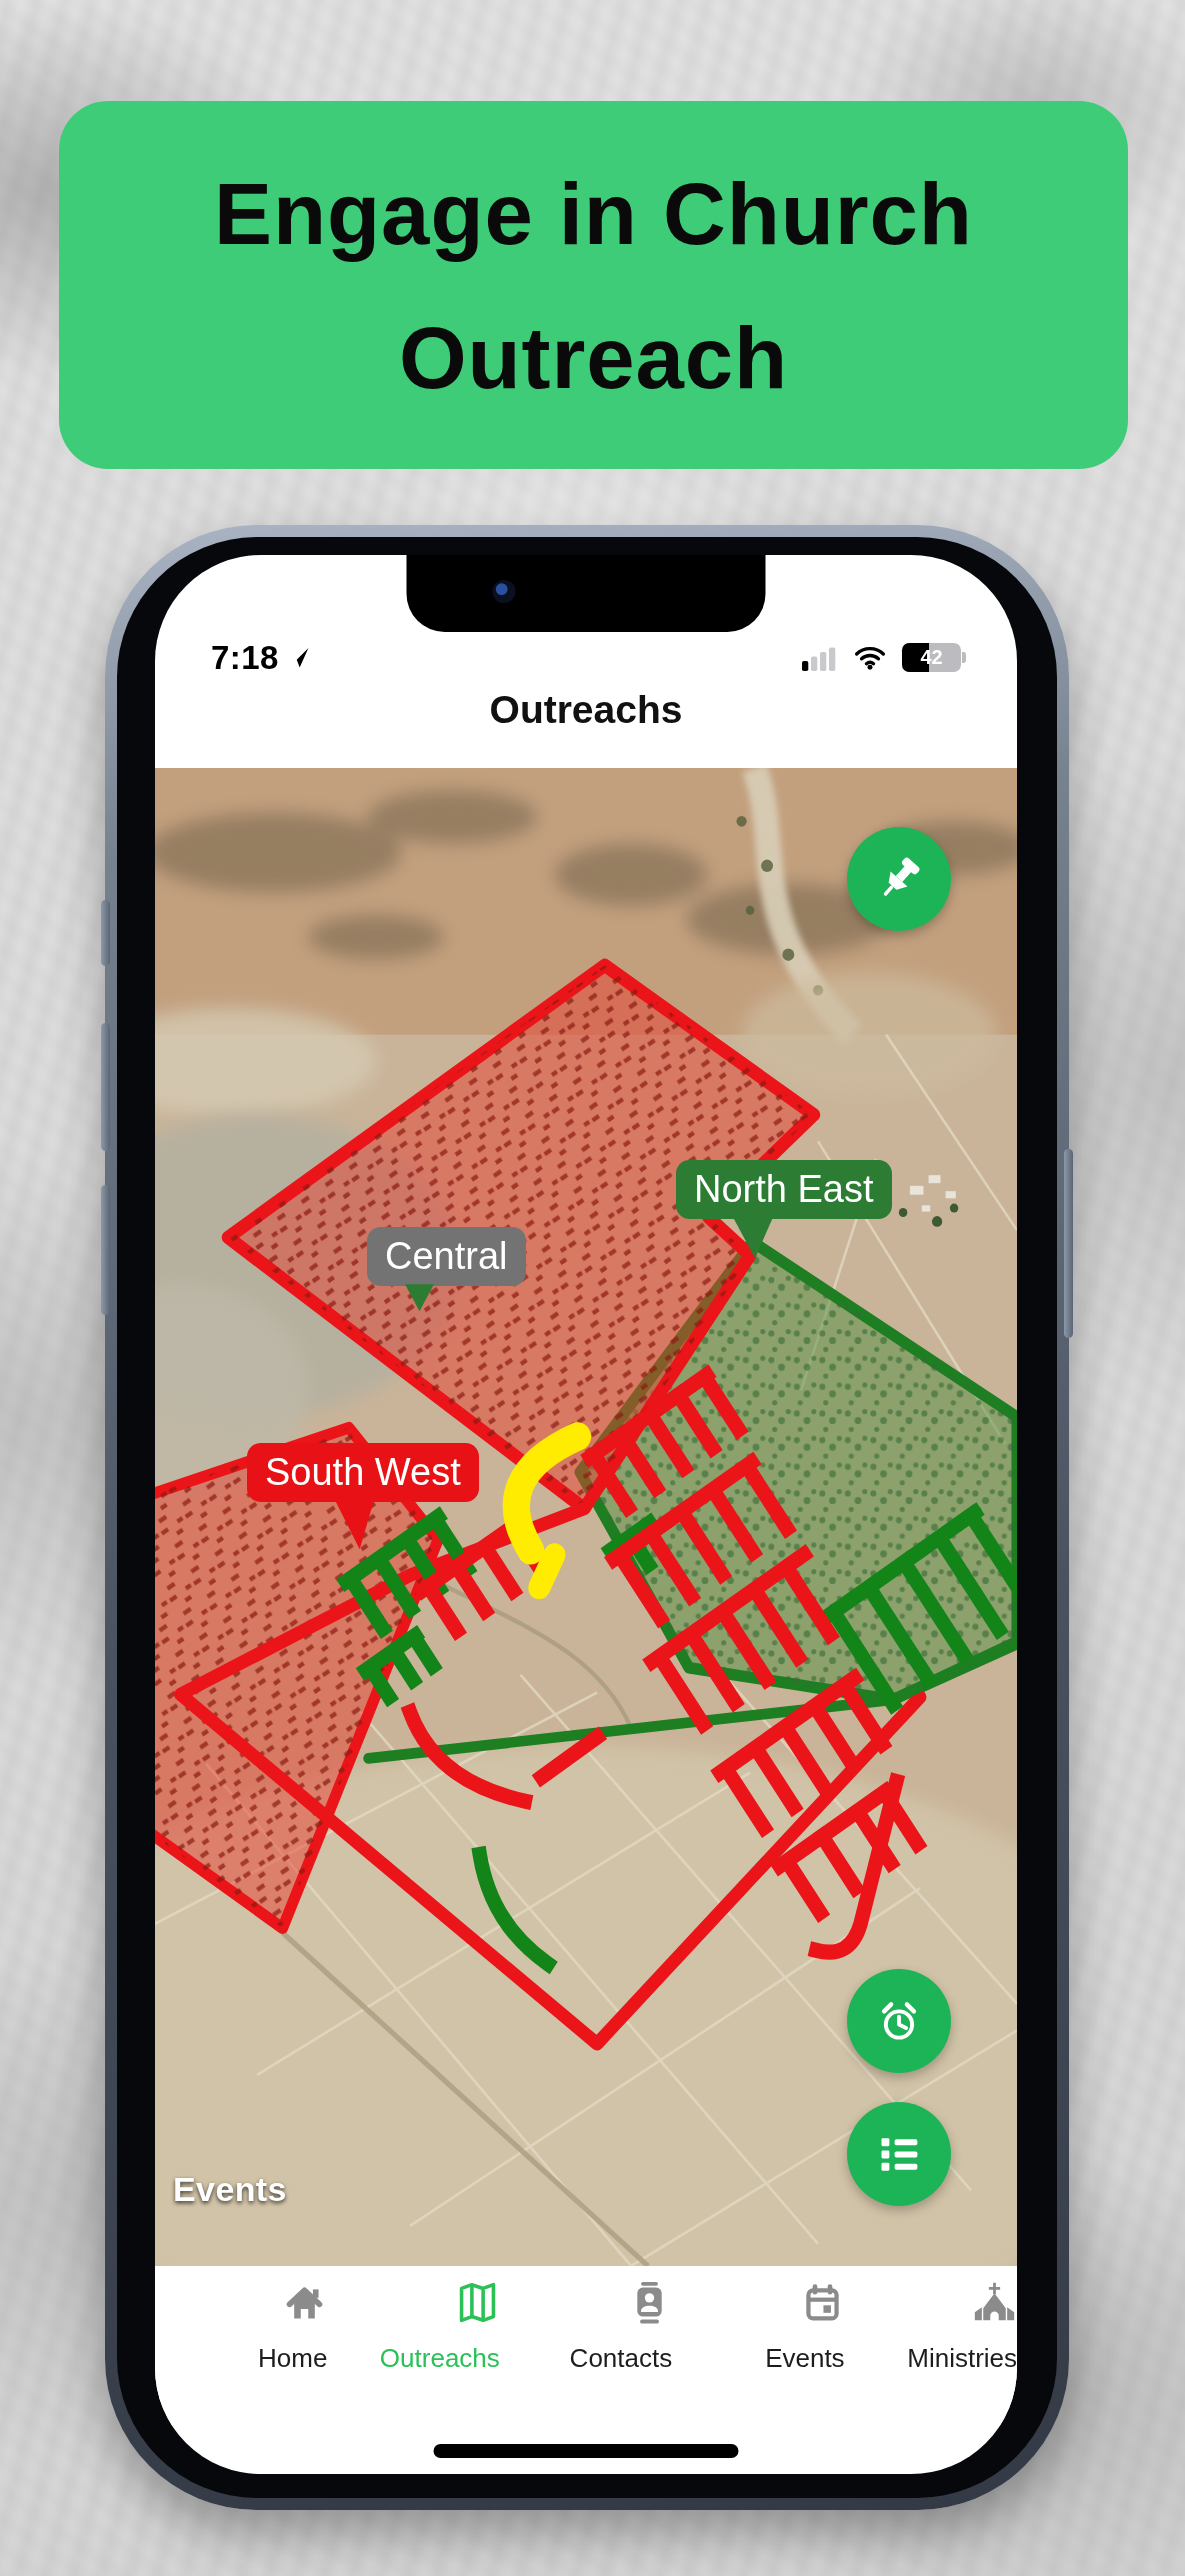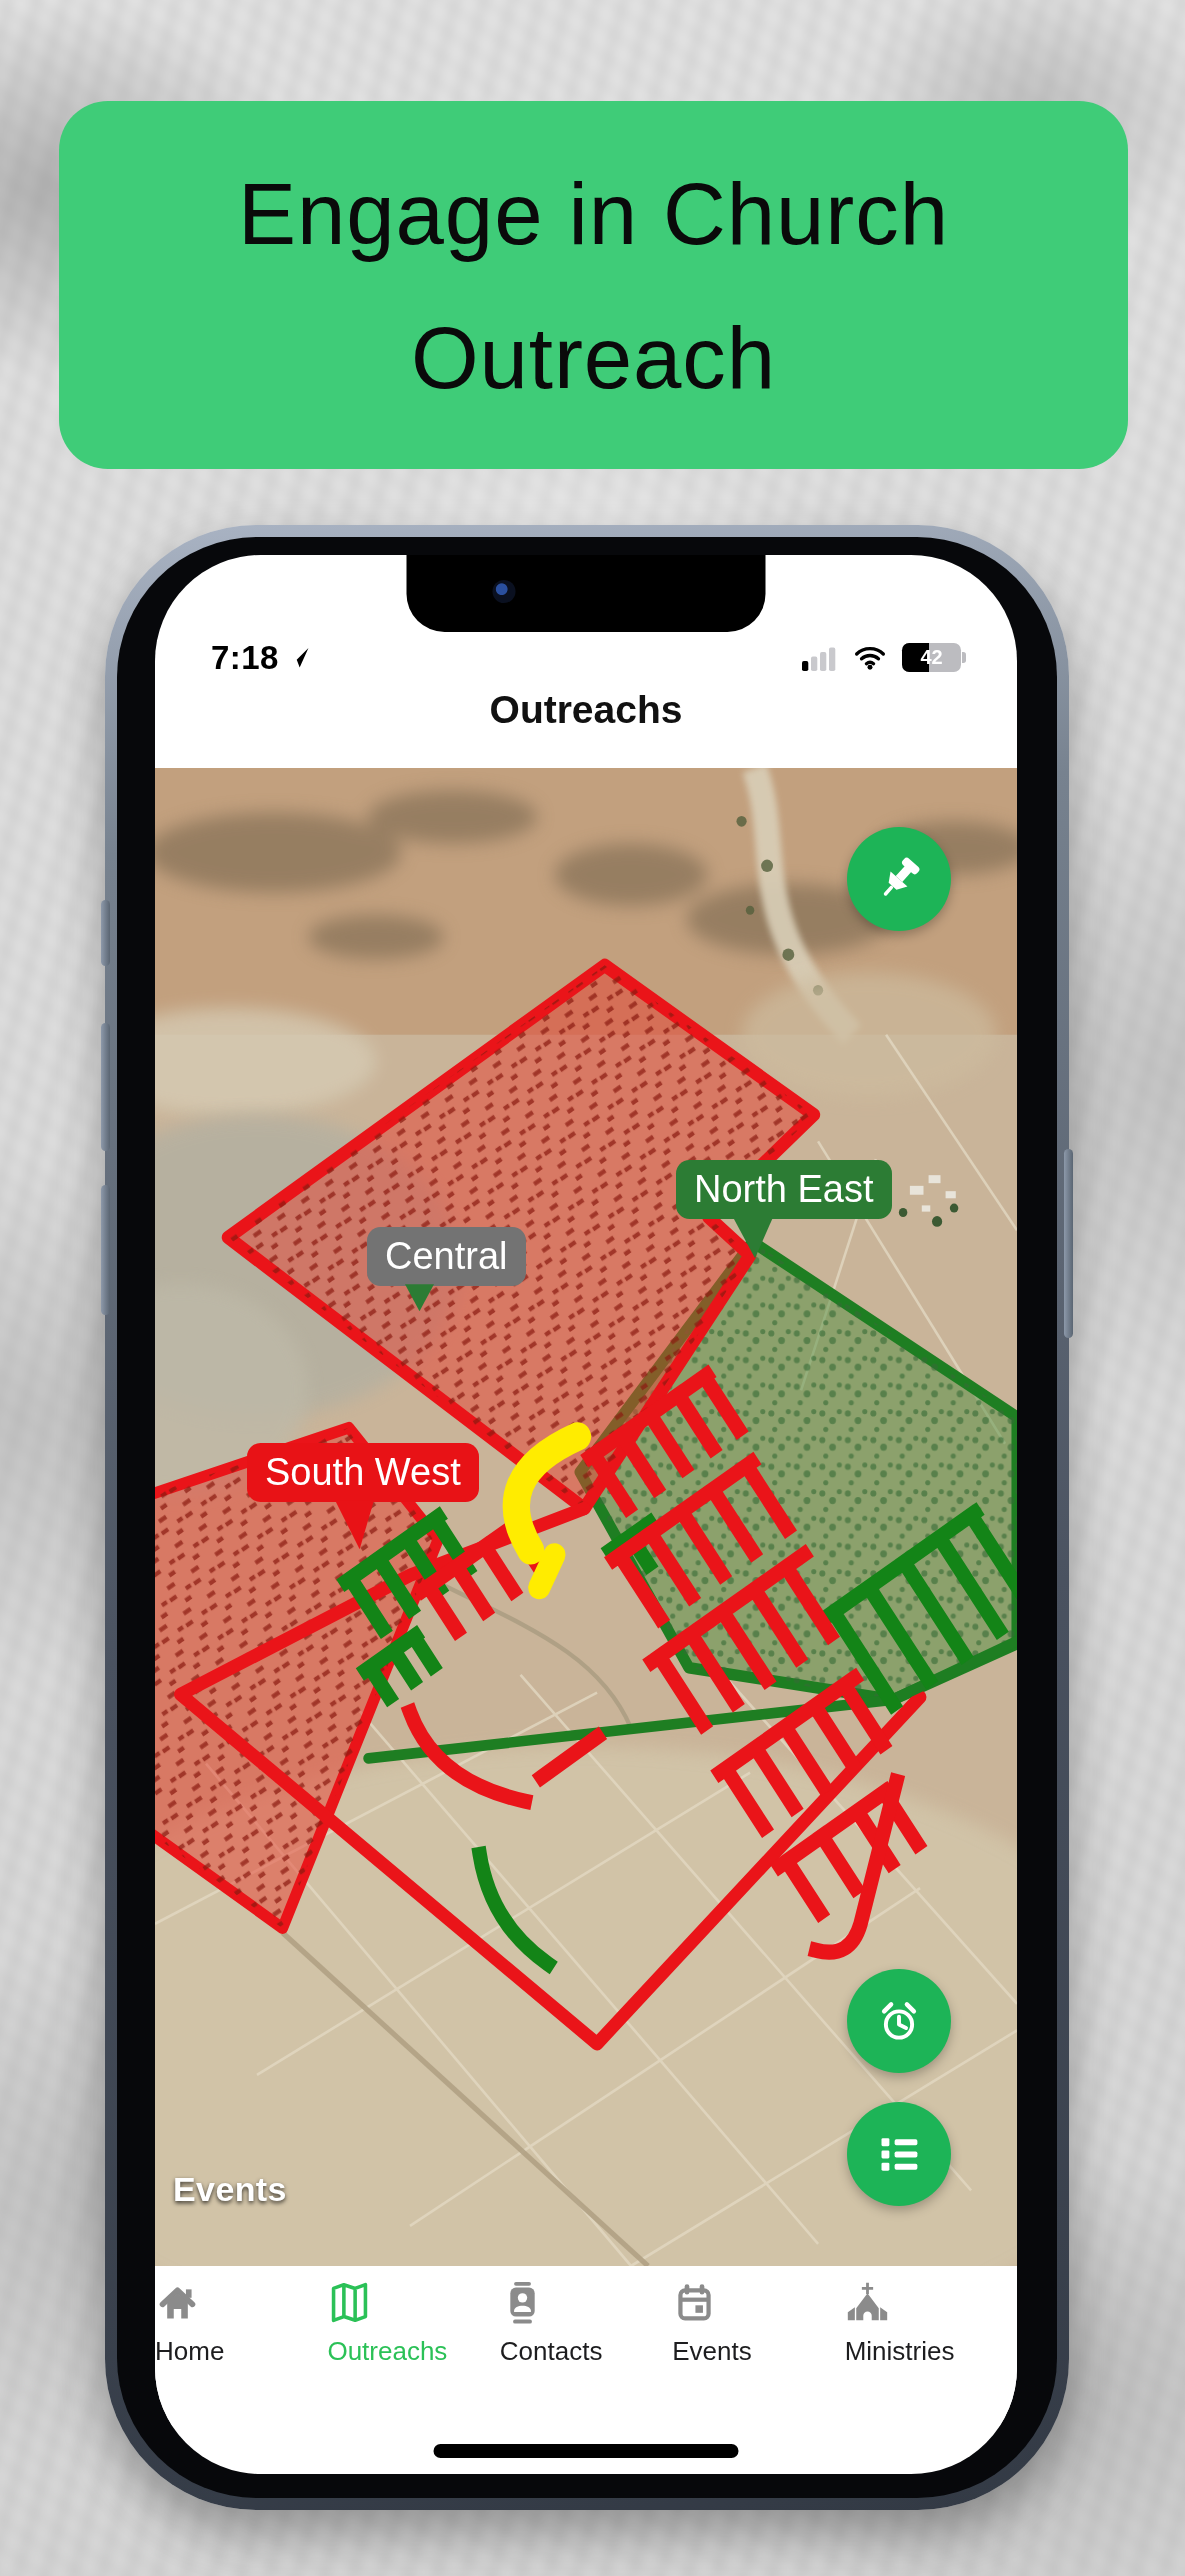--- a/index.html
+++ b/index.html
@@ -14,21 +14,21 @@
       radial-gradient(ellipse 377px 467px at 97% 42%, rgba(150,150,150,.35), transparent 70%),
       radial-gradient(ellipse 467px 377px at 3% 55%, rgba(150,150,150,.35), transparent 70%),
       radial-gradient(ellipse 557px 377px at 12% 85%, rgba(145,145,145,.35), transparent 70%),
       radial-gradient(ellipse 467px 341px at 85% 92%, rgba(135,135,135,.38), transparent 70%),
       repeating-linear-gradient(105deg, rgba(130,130,130,.16) 0 7.2px, transparent 7.2px 27px),
       repeating-linear-gradient(35deg, rgba(140,140,140,.14) 0 4.5px, transparent 4.5px 23.4px),
       linear-gradient(#e2e2e2,#d6d6d6);}
   
   .banner{position:absolute;left:59px;top:101px;width:1069px;height:368px;border-radius:49px;
     background:#3fcc78;display:flex;flex-direction:column;justify-content:center;align-items:center;gap:57px;}
-  .banner .line{font-size:87px;font-weight:400;color:#0a0a0a;letter-spacing:0.9px;line-height:1;}
+  .banner .line{font-size:87px;font-weight:700;color:#0a0a0a;letter-spacing:0.9px;line-height:1;}
   
   .phone{position:absolute;left:105px;top:525px;width:964px;height:1985px;border-radius:151px;
     background:linear-gradient(175deg,#aab4c4 0%,#77828f 16%,#4a5260 55%,#333a45 100%);
     box-shadow:0 23.4px 47px rgba(0,0,0,.30);}
   .side-btn{position:absolute;background:linear-gradient(90deg,#8d99aa,#5a6572);border-radius:5.4px;}
   .btn-mute{left:-3.6px;top:375px;width:9px;height:66px;}
   .btn-volup{left:-3.6px;top:498px;width:9px;height:128px;}
   .btn-voldn{left:-3.6px;top:660px;width:9px;height:130px;}
   .btn-power{right:-3.6px;top:624px;width:9px;height:189px;}
   .bezel{position:absolute;inset:11.7px;border-radius:140px;background:#07080b;}
@@ -65,21 +65,21 @@
   
   .fab{position:absolute;width:104px;height:104px;border-radius:50%;background:#1db457;
     display:flex;align-items:center;justify-content:center;box-shadow:0 4.5px 10.8px rgba(0,0,0,.25);z-index:5;}
   .fab-pin{left:692px;top:59px;}
   .fab-clock{left:692px;top:1201px;}
   .fab-list{left:692px;top:1334px;}
   .gmap-logo{position:absolute;left:18px;bottom:57px;color:#fff;font-size:34px;font-weight:600;
     letter-spacing:0.4px;text-shadow:0 1.8px 4.5px rgba(0,0,0,.75);z-index:4;}
   
   .tabbar{position:absolute;left:0;right:0;top:1711px;height:160px;background:#fff;display:flex;z-index:6;}
-  .tab{flex:1;display:flex;flex-direction:column;align-items:flex-start;padding-top:14.4px;gap:11px;}
+  .tab{flex:1;display:flex;flex-direction:column;align-items:flex-end;padding-top:14.4px;gap:18px;}
   .tab .lbl{font-size:26px;color:#1d1d1f;}
   .tab.active .lbl{color:#2bc157;}
   .home-pill{position:absolute;left:50%;transform:translateX(-50%);bottom:16px;width:305px;height:14.4px;
     border-radius:8px;background:#000;z-index:7;}
 </style>
 </head>
 <body>
 
 <div id="canvas">
   <div class="bg-tex"></div>

